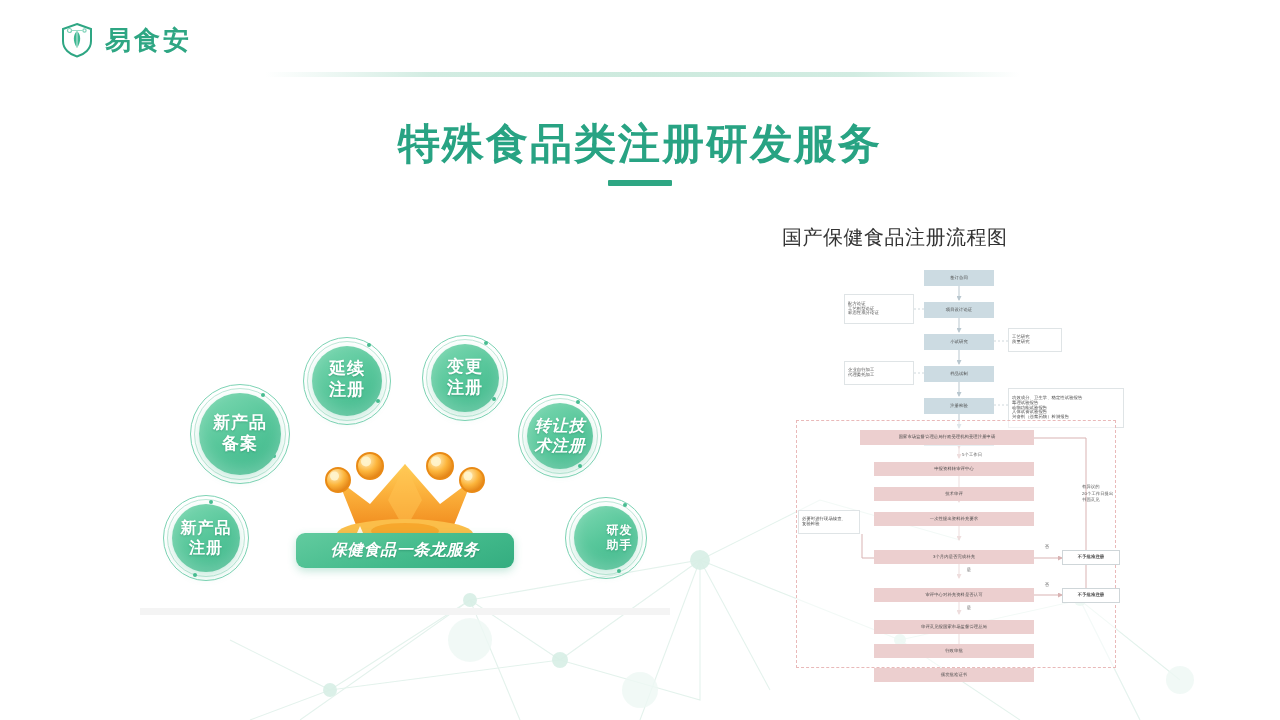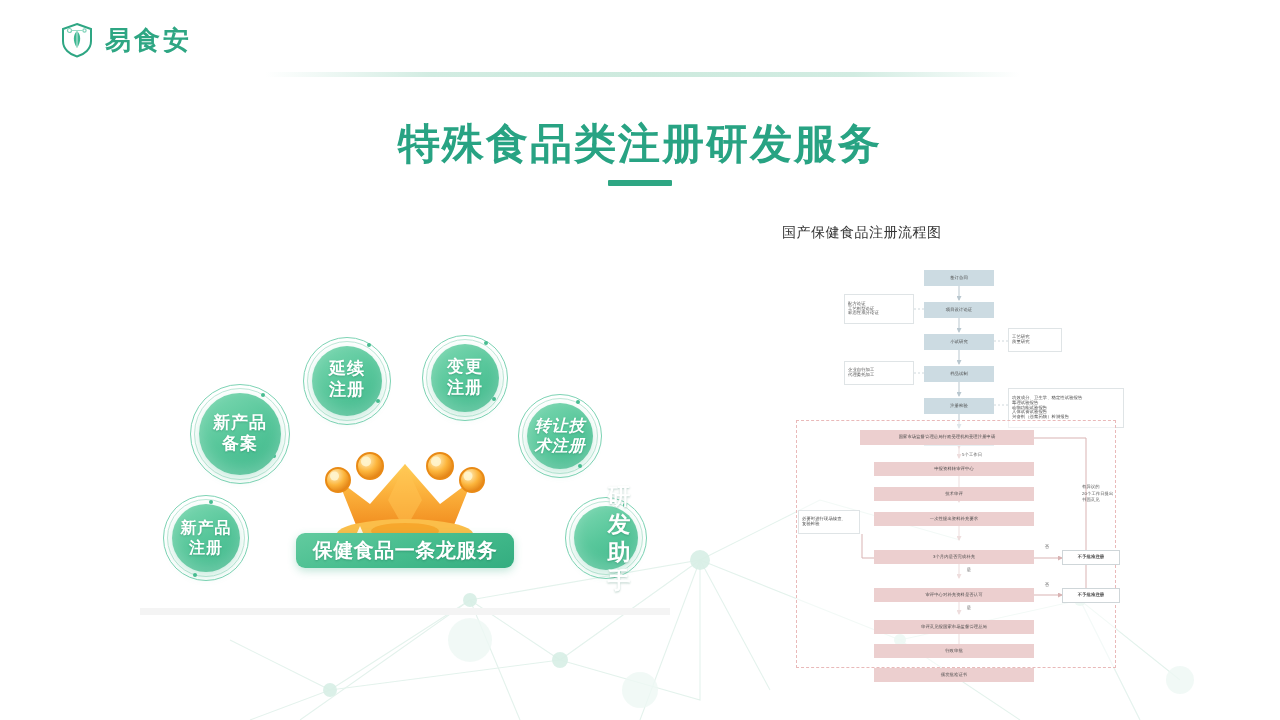--- a/index.html
+++ b/index.html
@@ -71,32 +71,33 @@
   .crown-wrap { position:absolute; left:300px; top:452px; width:210px; height:120px; z-index:5; }
   .center-banner {
     position:absolute; left:296px; top:533px; width:218px; height:35px;
     background:linear-gradient(160deg,#62cb9f 0%,#44bb8c 55%,#34ad80 100%);
     border-radius:9px;
     display:flex; align-items:center; justify-content:center;
     box-shadow:0 3px 8px rgba(52,173,128,.3);
     z-index:6;
   }
   .center-banner span {
-    color:#fff; font-size:20px; font-weight:700; letter-spacing:.5px;
+    color:#fff; font-size:16px; font-weight:700; letter-spacing:.5px;
     text-shadow:0 1px 2px rgba(0,80,55,.3);
+    font-style:italic;
   }
   .left-baseline {
     position:absolute; left:140px; top:608px; width:530px; height:7px;
     background:#f4f4f4; z-index:2;
   }
 
   
   .flow-title {
     position:absolute; left:782px; top:224px;
-    font-size:14px; color:#333; letter-spacing:.5px; z-index:4;
+    font-size:20px; color:#333; letter-spacing:.5px; z-index:4;
   }
   .flow { position:absolute; left:796px; top:262px; width:330px; height:412px; z-index:4; }
 
   .fbox {
     position:absolute; display:flex; align-items:center; justify-content:center;
     text-align:center; line-height:1.15;
     font-size:4.3px; color:#4a4a4a; letter-spacing:.1px;
   }
   .fbox.blue { background:#ccdbe2; }
   .fbox.pink { background:#eccfcf; }
@@ -225,21 +226,21 @@
 注册</div>
     </div>
   </div>
 
   <div class="bubble" style="left:425px; top:197px; width:82px; height:82px;">
     <div class="ring"></div>
     <div class="ring2"></div>
     <div class="node" style="left:58px; top:6px;"></div>
     <div class="node" style="left:52px; top:72px;"></div>
     <div class="core">
-      <div class="label" style="font-size:23px;margin-left:27px;">研发
+      <div class="label" style="font-size:12px;margin-left:27px;">研发
 助手</div>
     </div>
   </div>
 </div>
 
 <div class="crown-wrap">
   <svg width="210" height="120" viewBox="0 0 210 120">
     <defs>
       <linearGradient id="gGold" x1="0" y1="0" x2="0" y2="1">
         <stop offset="0%" stop-color="#ffd05a"></stop>

